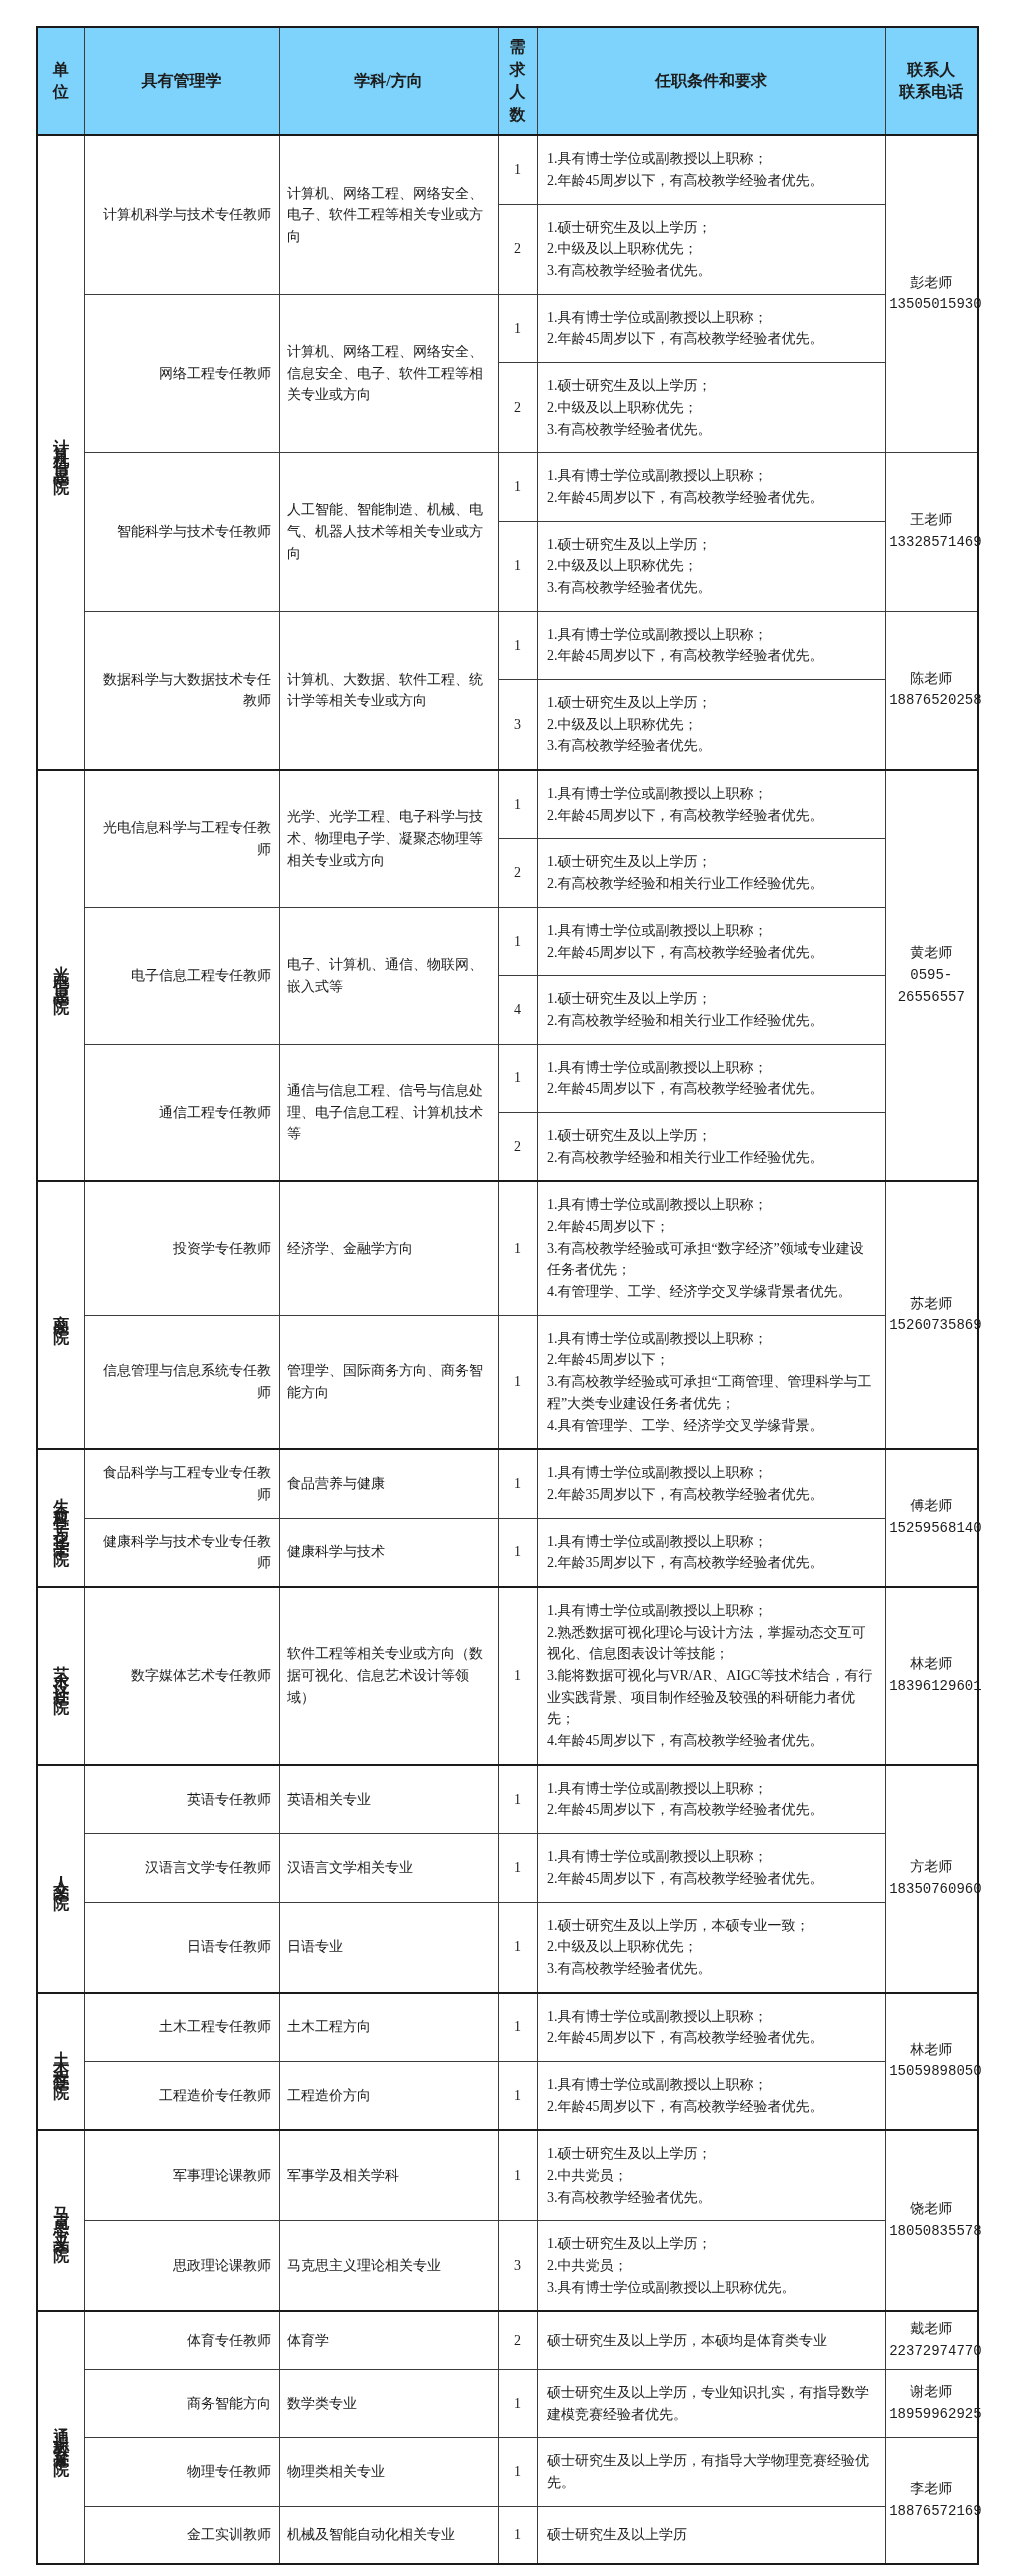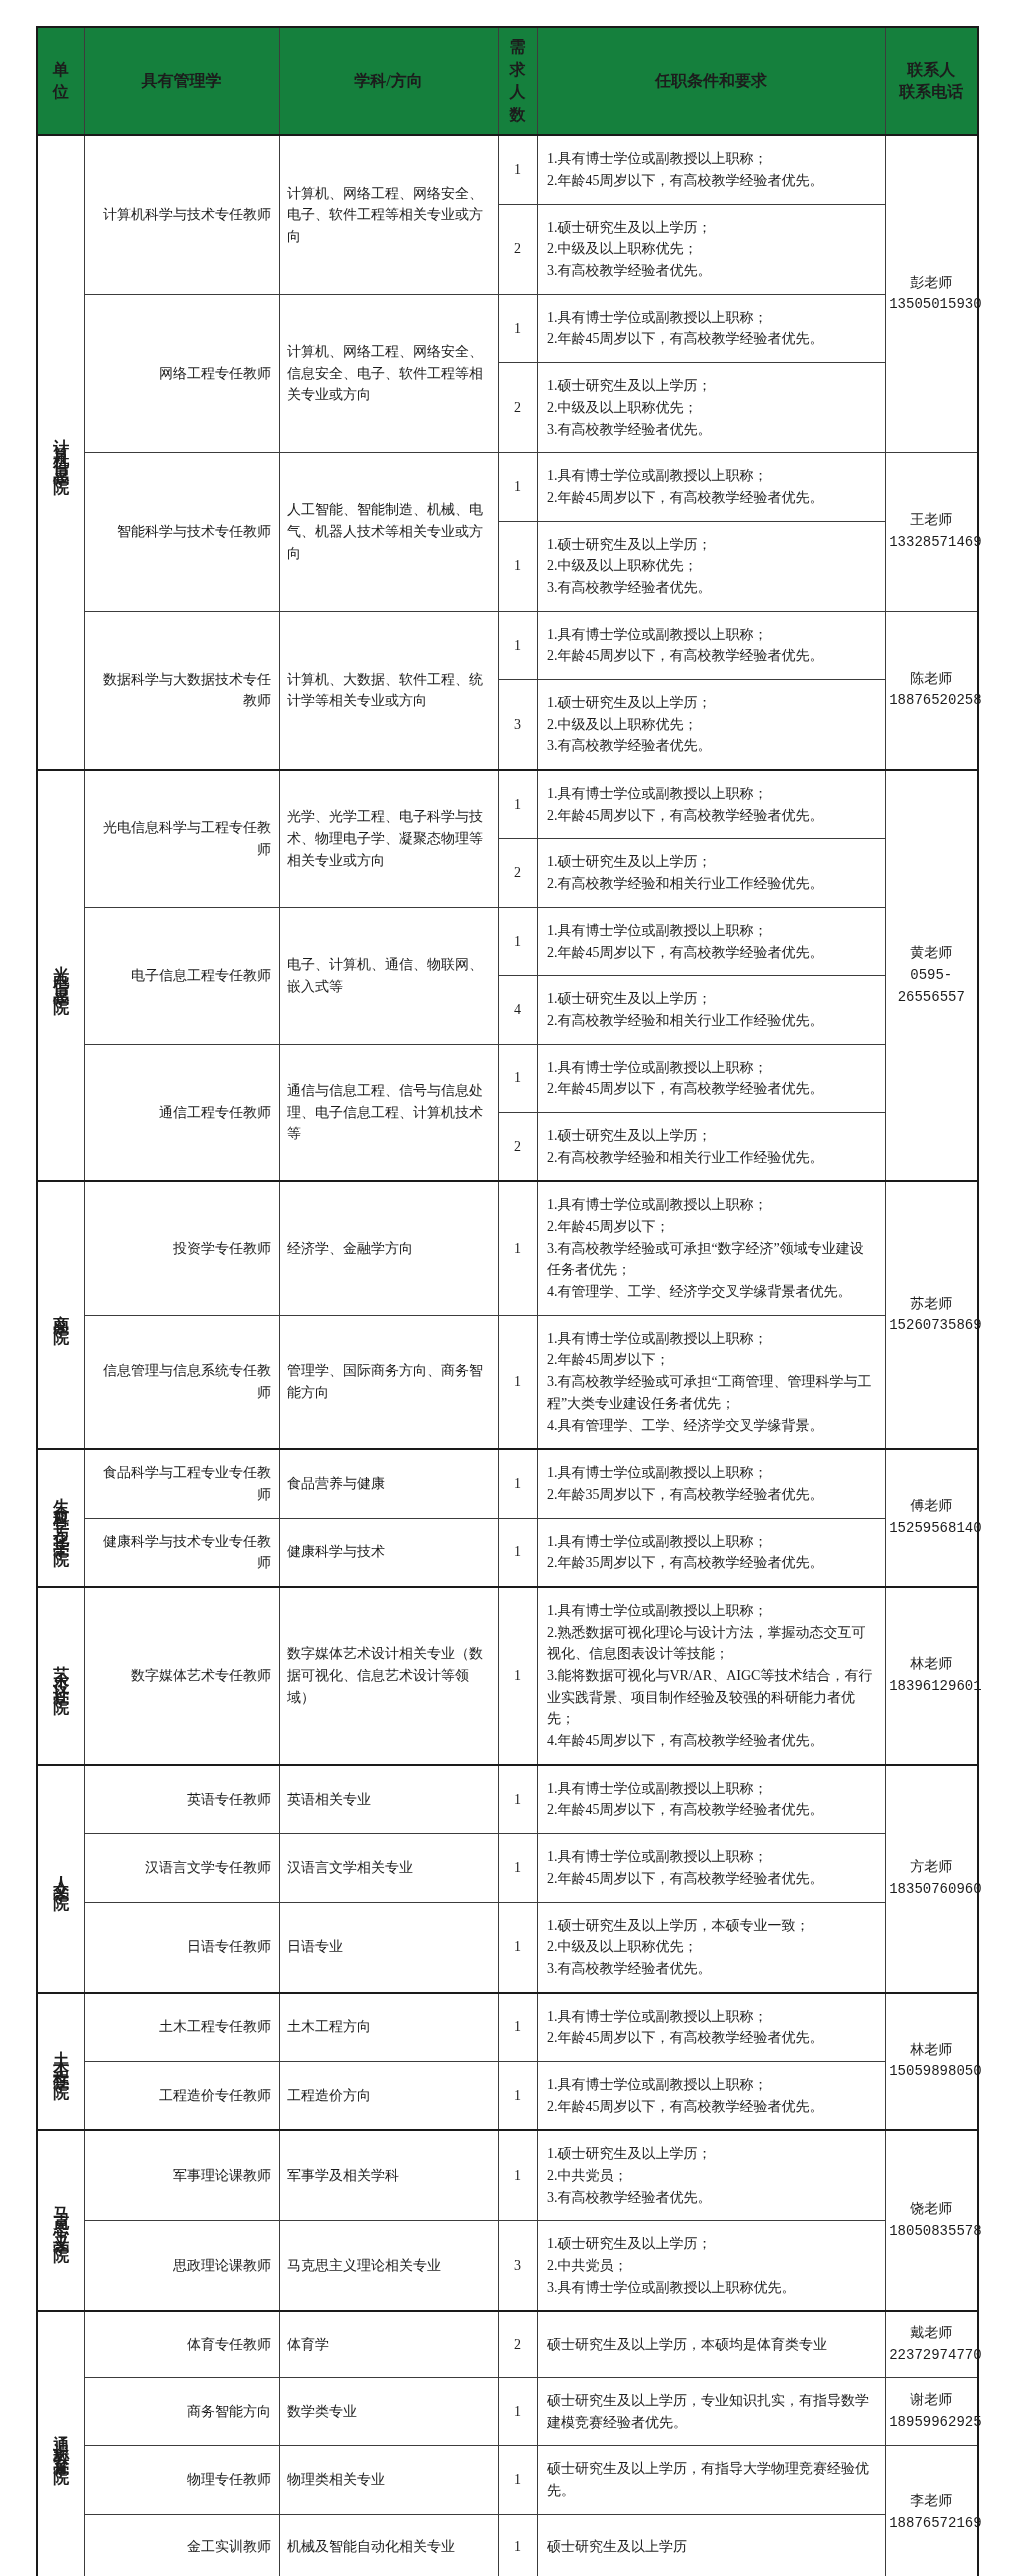--- a/index.html
+++ b/index.html
@@ -29,32 +29,32 @@
   col.c-contact  { width: 93px;  }
 
   th, td {
     border: 0.9px solid #3c3c3c;
     vertical-align: middle;
     font-size: 14px;
     line-height: 1.55;
     box-sizing: border-box;
   }
   thead th {
-    background: #15803d;
+    background: #7dd3fc;
     font-weight: bold;
     font-size: 16px;
     text-align: center;
     padding: 8.4px 3.7px;
     white-space: pre-line;
     border-bottom: 1.9px solid #1a1a1a;
     line-height: 1.4;
   }
   thead th.col-unit { word-break: break-all; padding: 16px 13px; }
 
-  tbody tr { height: 66px; }
+  tbody tr { height: 58px; }
   tbody tr.section-start > td { border-top: 2.8px solid #1a1a1a; }
   tbody tr.row-start > td     { border-top: 1.9px solid #222222; }
   tbody tr.sub-row > td       { border-top: 0.9px solid #4a4a4a; }
 
   td.unit-cell { text-align: center; padding: 5.6px 0; }
   .unit-text {
     writing-mode: vertical-lr;
     text-orientation: upright;
     letter-spacing: 6.6px;
     font-weight: bold;
@@ -240,21 +240,21 @@
         <tr class="row-start">
           <td class="position-cell" rowspan="1">健康科学与技术专业专任教师</td>
           <td class="subject-cell" rowspan="1">健康科学与技术</td>
           <td class="count-cell">1</td>
           <td class="req-cell">1.具有博士学位或副教授以上职称；
 2.年龄35周岁以下，有高校教学经验者优先。</td>
         </tr>
         <tr class="section-start">
           <td class="unit-cell" rowspan="1"><span class="unit-text">艺术设计学院</span></td>
           <td class="position-cell" rowspan="1">数字媒体艺术专任教师</td>
-          <td class="subject-cell" rowspan="1">数字媒体艺术设计相关专业（数据可视化、信息艺术设计等领域）</td>
+          <td class="subject-cell" rowspan="1">软件工程等相关专业或方向（数据可视化、信息艺术设计等领域）</td>
           <td class="count-cell">1</td>
           <td class="req-cell">1.具有博士学位或副教授以上职称；
 2.熟悉数据可视化理论与设计方法，掌握动态交互可视化、信息图表设计等技能；
 3.能将数据可视化与VR/AR、AIGC等技术结合，有行业实践背景、项目制作经验及较强的科研能力者优先；
 4.年龄45周岁以下，有高校教学经验者优先。</td>
           <td class="contact-cell" rowspan="1">
             <span class="contact-name">林老师</span>
             <span class="contact-phone">18396129601</span>
           </td>
         </tr>

